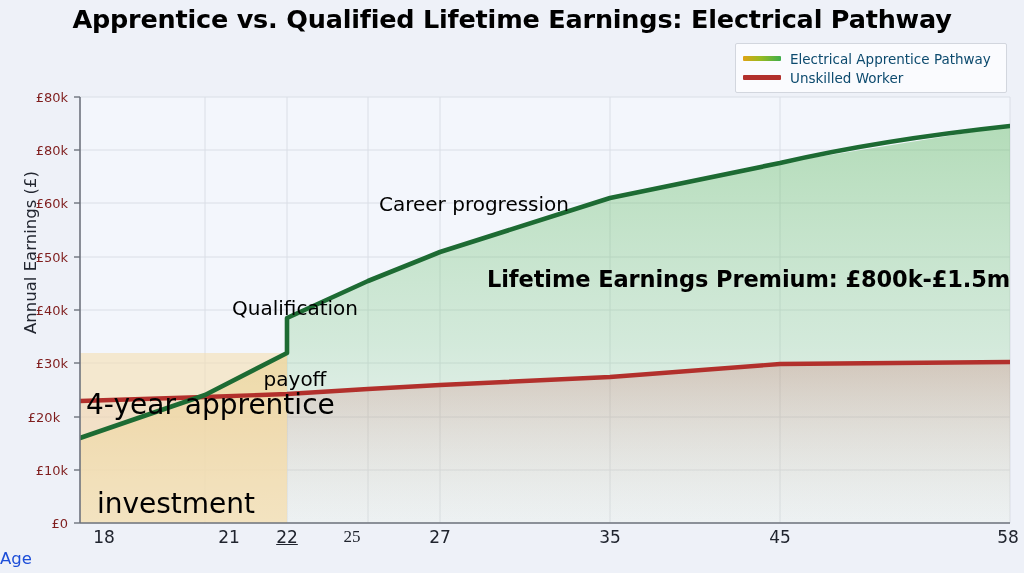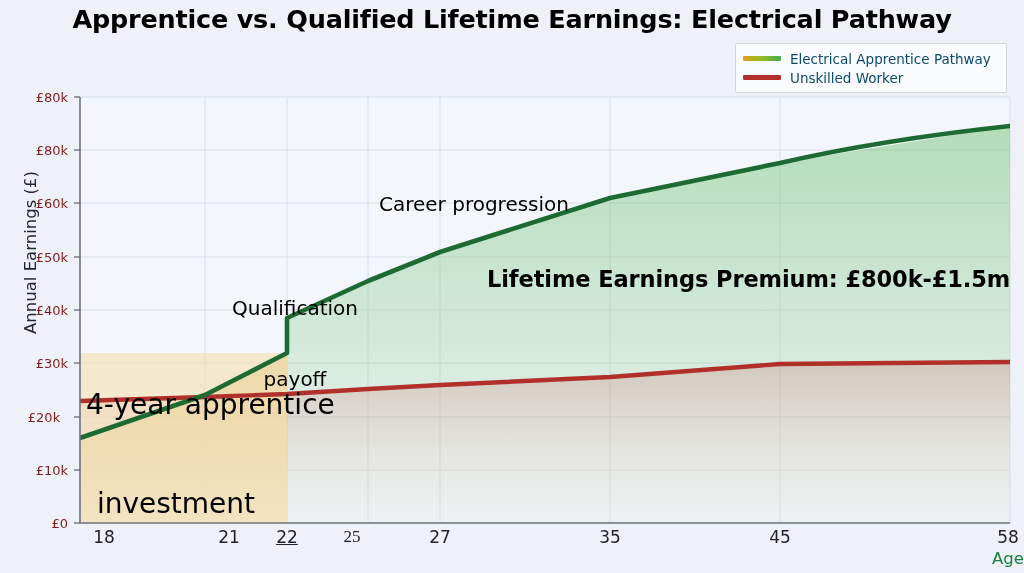--- a/index.html
+++ b/index.html
@@ -49,23 +49,23 @@
     transform: rotate(-90deg);
     font-size: 16.5px;
     color: #222630;
     white-space: nowrap;
   }
   #x-axis-label {
     position: absolute;
     left: 0;
     top: 549px;
     width: 1024px;
-    text-align: right;
+    text-align: left;
     font-size: 16.5px;
-    color: #15803d;
+    color: #1d4ed8;
   }
 
   
   .ytick {
     position: absolute;
     right: 1024px;
     text-align: right;
     font-size: 13px;
     color: #7f1d1d;
     white-space: nowrap;

